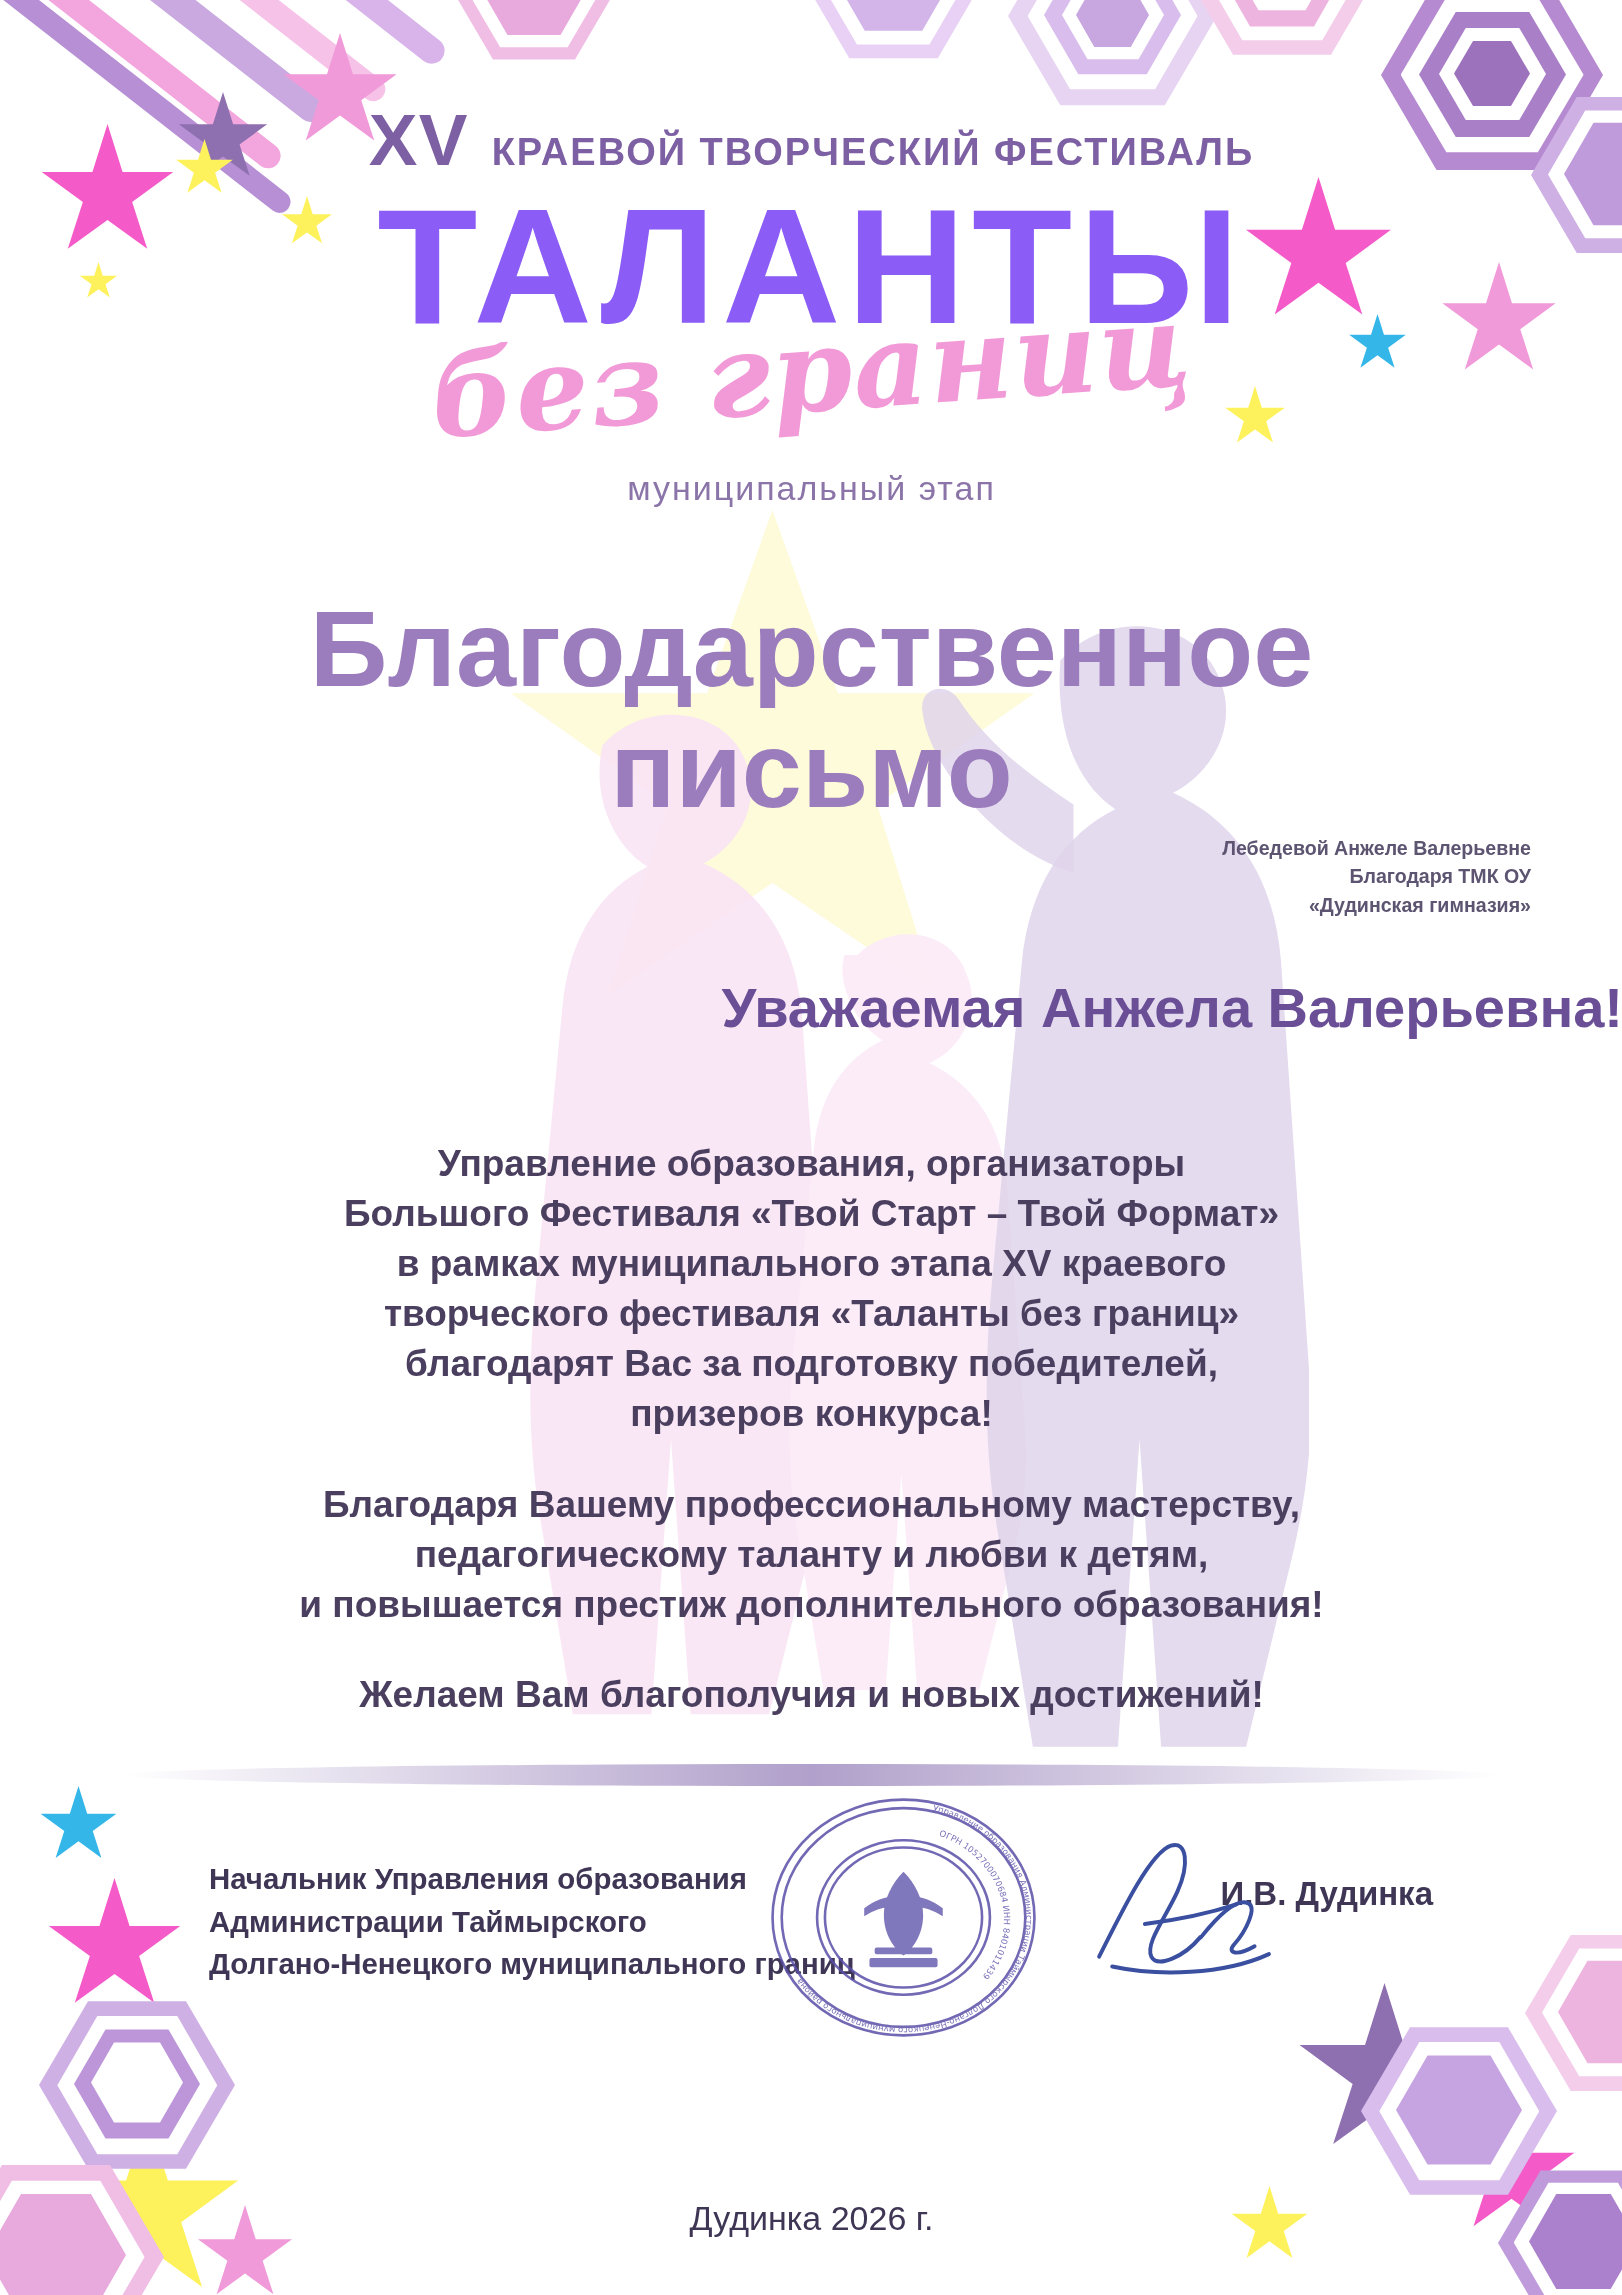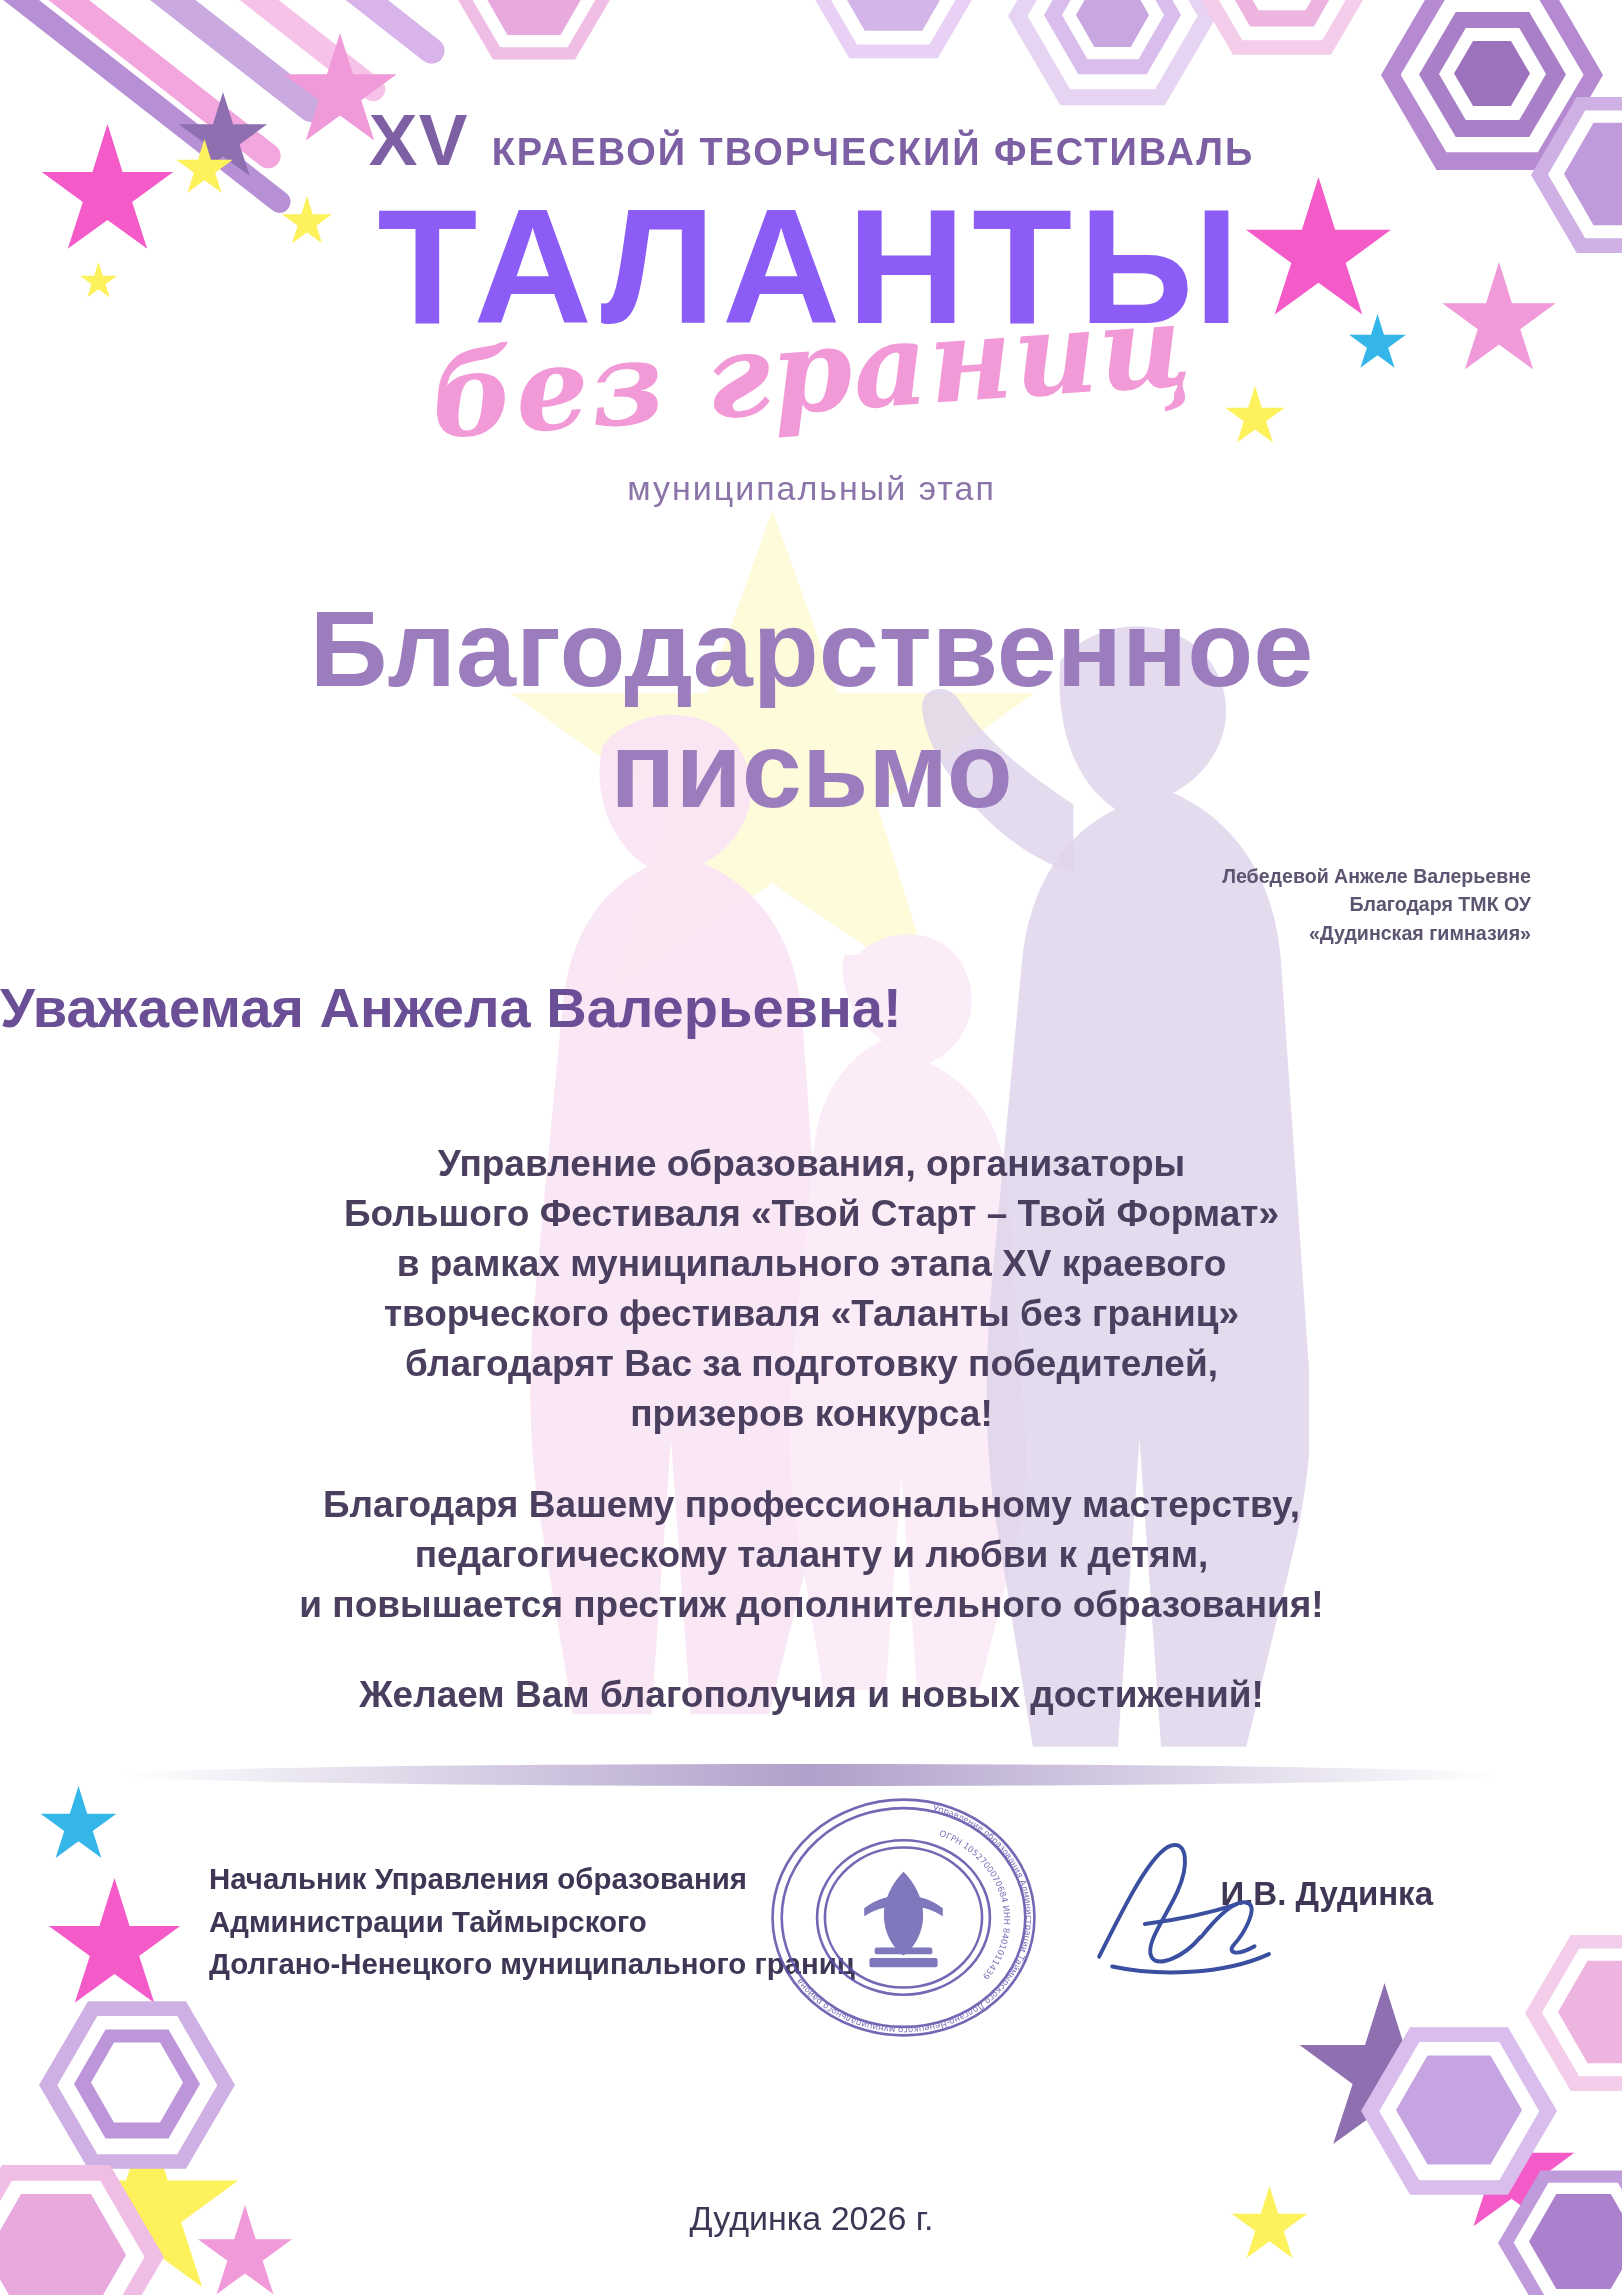--- a/index.html
+++ b/index.html
@@ -114,38 +114,38 @@
     z-index: 6;
     font-size: 108px;
     font-weight: bold;
     line-height: 1.12;
     color: #9b7cbd;
   }
 
   
   .recipient {
     position: absolute;
-    top: 862px;
+    top: 834px;
     right: 92px;
     width: 458px;
     text-align: right;
     z-index: 6;
     font-size: 19.6px;
     line-height: 1.45;
     color: #5c5470;
     font-weight: bold;
   }
 
   
   .greeting {
     position: absolute;
     top: 975px;
     left: 0;
     width: 1623px;
-    text-align: left;
+    text-align: right;
     z-index: 6;
     font-size: 56px;
     font-weight: bold;
     color: #6a4f96;
   }
 
   
   .body-text {
     position: absolute;
     top: 1139px;

